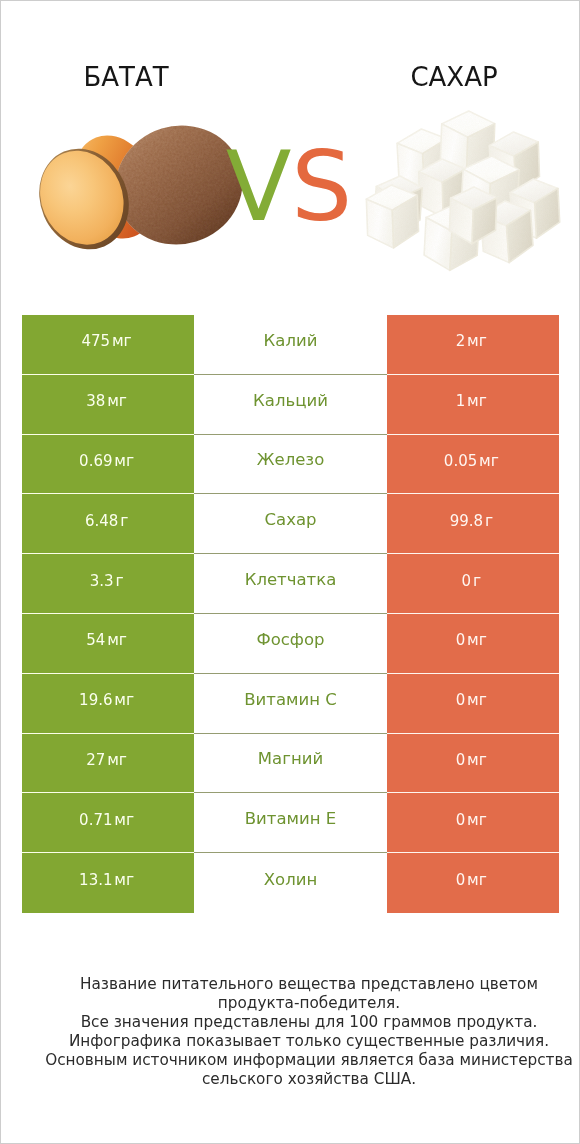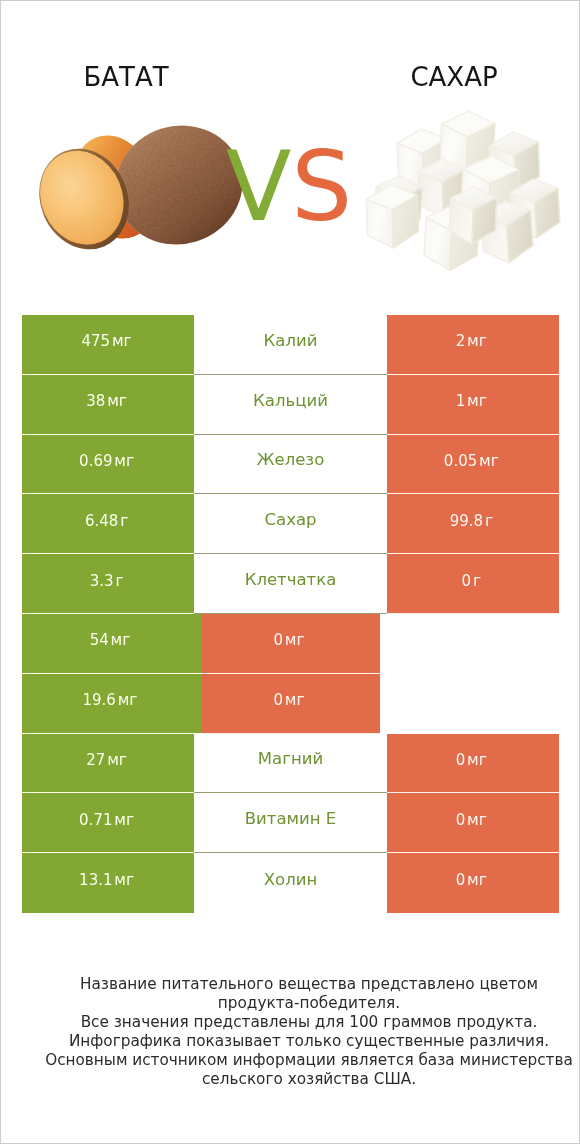--- a/index.html
+++ b/index.html
@@ -259,29 +259,35 @@
         <div class="cell cr">
           <span class="num">0</span>
           <span class="unit">г</span>
         </div>
       </div>
       <div class="row">
         <div class="cell cl">
           <span class="num">54</span>
           <span class="unit">мг</span>
         </div>
+        <div class="cell cm">
+          <span class="lbl">Фосфор</span>
+        </div>
         <div class="cell cr">
           <span class="num">0</span>
           <span class="unit">мг</span>
         </div>
       </div>
       <div class="row">
         <div class="cell cl">
           <span class="num">19.6</span>
           <span class="unit">мг</span>
+        </div>
+        <div class="cell cm">
+          <span class="lbl">Витамин C</span>
         </div>
         <div class="cell cr">
           <span class="num">0</span>
           <span class="unit">мг</span>
         </div>
       </div>
       <div class="row">
         <div class="cell cl">
           <span class="num">27</span>
           <span class="unit">мг</span>

